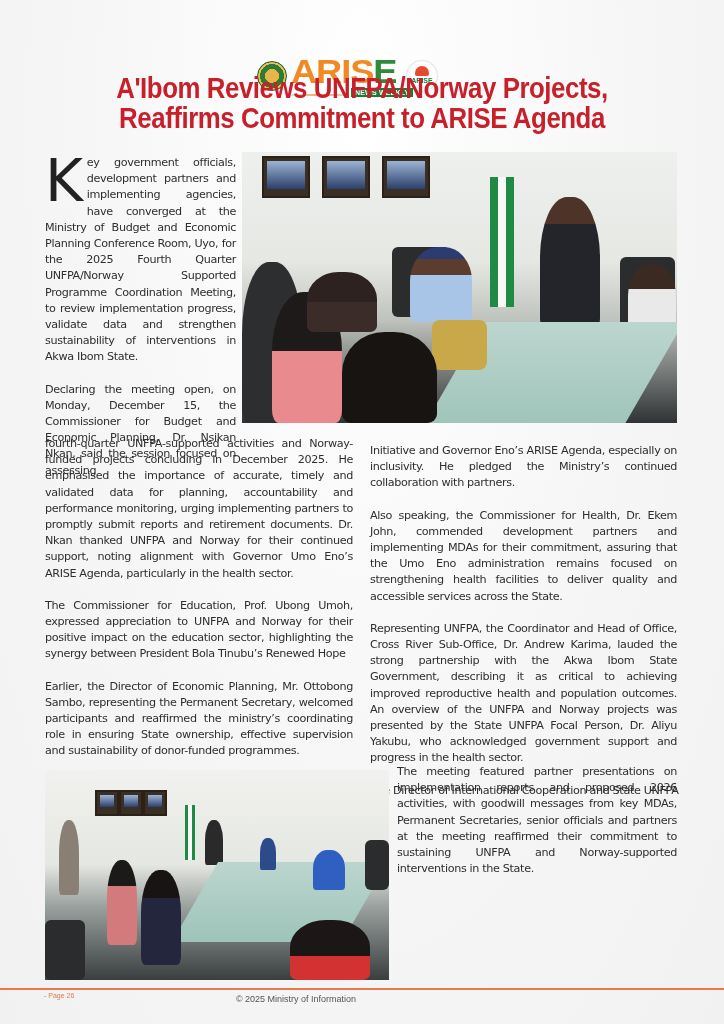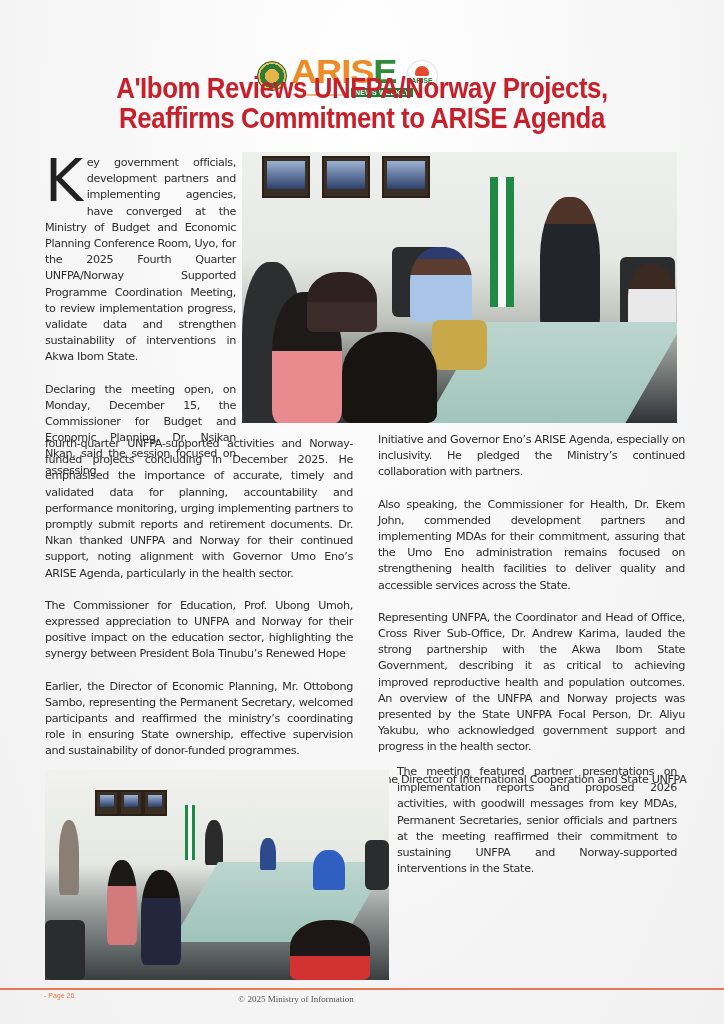--- a/index.html
+++ b/index.html
@@ -43,21 +43,21 @@
   .flag { position:absolute; }
   .flag .g { position:absolute; top:0; width:33%; height:100%; background:#1e8a43; }
   .flag .w { position:absolute; top:0; width:34%; height:100%; background:#f8f8f8; }
   .table { position:absolute; background:linear-gradient(180deg,#bcd6cf,#9ec3b8); transform:skewX(-30deg); }
   .person { position:absolute; border-radius:45% 45% 10% 10%; }
   .chair { position:absolute; background:#2a2c2e; border-radius:6px; }
   
   .footer-rule { position:absolute; left:0; top:988px; width:724px; height:2px; background:#e8784f; }
   .page-num { position:absolute; left:44px; top:992px; font-size:7px; color:#e07a50; font-family:"Liberation Sans", sans-serif; }
   .copyright { position:absolute; left:0; width:592px; top:994px; text-align:center; font-size:9px; color:#555;
-    font-family:Liberation Serif, serif; }
+    font-family:Liberation Sans, sans-serif; }
 </style>
 </head>
 <body>
 
 <div class="masthead">
   <div class="seal"></div>
   <div class="logo-word"><span>ARIS</span><span class="tail">E</span></div>
   <div class="logo-underline"></div>
   <div class="news-weekly">NEWS WEEKLY</div>
   <div class="badge">
@@ -75,21 +75,21 @@
   <p><span class="dropcap">K</span><span>ey government officials, development partners and implementing agencies, have converged at the Ministry of Budget and Economic Planning Conference Room, Uyo, for the 2025 Fourth Quarter UNFPA/Norway Supported Programme Coordination Meeting, to review implementation progress, validate data and strengthen sustainability of interventions in Akwa Ibom State.</span></p>
   <p style="margin:0;">Declaring the meeting open, on Monday, December 15, the Commissioner for Budget and Economic Planning, Dr. Nsikan Nkan, said the session focused on assessing</p>
 </div>
 
 <div class="txt" style="left:45px; top:436px; width:308px;">
   <p>fourth-quarter UNFPA-supported activities and Norway-funded projects concluding in December 2025. He emphasised the importance of accurate, timely and validated data for planning, accountability and performance monitoring, urging implementing partners to promptly submit reports and retirement documents. Dr. Nkan thanked UNFPA and Norway for their continued support, noting alignment with Governor Umo Eno’s ARISE Agenda, particularly in the health sector.</p>
   <p>The Commissioner for Education, Prof. Ubong Umoh, expressed appreciation to UNFPA and Norway for their positive impact on the education sector, highlighting the synergy between President Bola Tinubu’s Renewed Hope</p>
   <p>Earlier, the Director of Economic Planning, Mr. Ottobong Sambo, representing the Permanent Secretary, welcomed participants and reaffirmed the ministry’s coordinating role in ensuring State ownership, effective supervision and sustainability of donor-funded programmes.</p>
 </div>
 
-<div class="txt" style="left:370px; top:432px; width:307px;margin-left:8px;">
+<div class="txt" style="left:370px; top:443px; width:307px;">
   <p>Initiative and Governor Eno’s ARISE Agenda, especially on inclusivity. He pledged the Ministry’s continued collaboration with partners.</p>
   <p>Also speaking, the Commissioner for Health, Dr. Ekem John, commended development partners and implementing MDAs for their commitment, assuring that the Umo Eno administration remains focused on strengthening health facilities to deliver quality and accessible services across the State.</p>
   <p>Representing UNFPA, the Coordinator and Head of Office, Cross River Sub-Office, Dr. Andrew Karima, lauded the strong partnership with the Akwa Ibom State Government, describing it as critical to achieving improved reproductive health and population outcomes. An overview of the UNFPA and Norway projects was presented by the State UNFPA Focal Person, Dr. Aliyu Yakubu, who acknowledged government support and progress in the health sector.</p>
   <p style="margin:0; white-space:nowrap;">The Director of International Cooperation and State UNFPA</p>
 </div>
 <div class="txt" style="left:397px; top:764px; width:280px;">
   <p>The meeting featured partner presentations on implementation reports and proposed 2026 activities, with goodwill messages from key MDAs, Permanent Secretaries, senior officials and partners at the meeting reaffirmed their commitment to sustaining UNFPA and Norway-supported interventions in the State.</p>
 </div>
 
 <div class="photo photo1">

